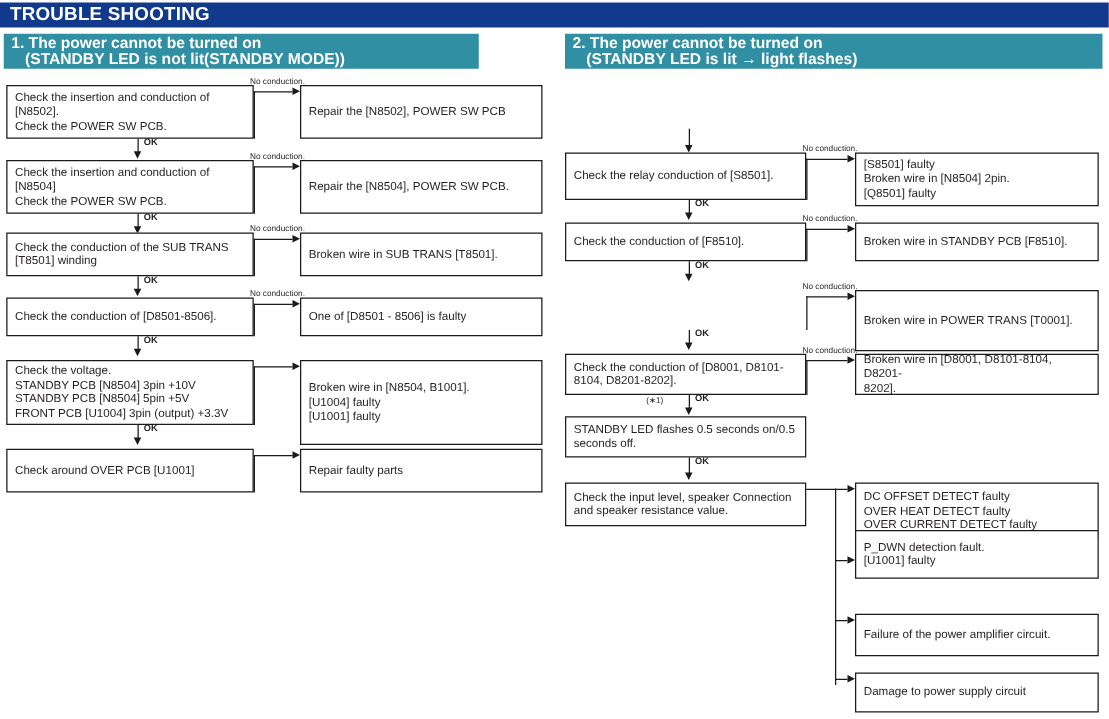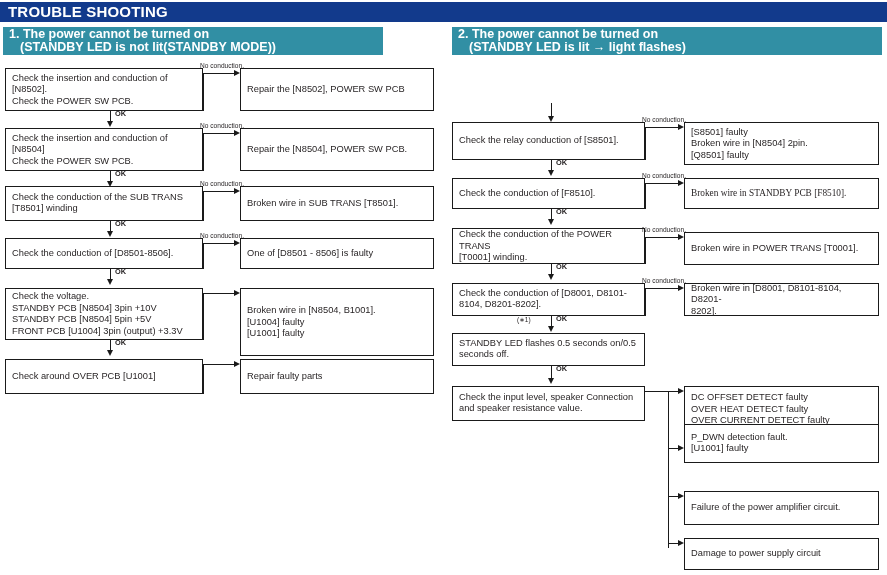--- a/index.html
+++ b/index.html
@@ -198,36 +198,32 @@
   <div class="hline" style="left:645px; top:127px; width:33px;"></div>
   <div class="arrow-r" style="left:678px; top:123.5px;"></div>
   <span class="lbl-nc" style="left:642px; top:116px;">No conduction.</span>
   <div class="vline" style="left:551px; top:160px; height:12px;"></div>
   <div class="arrow-d" style="left:547.5px; top:170px;"></div>
   <span class="lbl-ok" style="left:556px; top:158px;">OK</span>
 
   <div class="box" style="left:452px; top:178px; width:193px; height:31px;">
     <div class="inner">Check the conduction of [F8510].</div>
   </div>
-  <div class="box" style="left:684px; top:178px; width:195px; height:31px;font-family:Liberation Serif, serif;">
+  <div class="box" style="left:684px; top:178px; width:195px; height:31px;">
     <div class="inner">Broken wire in STANDBY PCB [F8510].</div>
   </div>
   <div class="vline" style="left:645px; top:183px; height:26px;"></div>
   <div class="hline" style="left:645px; top:183px; width:33px;"></div>
   <div class="arrow-r" style="left:678px; top:179.5px;"></div>
   <span class="lbl-nc" style="left:642px; top:172px;">No conduction.</span>
   <div class="vline" style="left:551px; top:209px; height:12px;"></div>
   <div class="arrow-d" style="left:547.5px; top:219px;"></div>
   <span class="lbl-ok" style="left:556px; top:207px;">OK</span>
 
-  <div class="box" style="left:452px; top:228px; width:193px; height:36px;">
-    <div class="inner">Check the conduction of the POWER TRANS
-[T0001] winding.</div>
-  </div>
-  <div class="box" style="left:684px; top:232px; width:195px; height:33px;">
+  <div class="box" style="left:684px; top:232px; width:195px; height:49px;">
     <div class="inner">Broken wire in POWER TRANS [T0001].</div>
   </div>
   <div class="vline" style="left:645px; top:237px; height:27px;"></div>
   <div class="hline" style="left:645px; top:237px; width:33px;"></div>
   <div class="arrow-r" style="left:678px; top:233.5px;"></div>
   <span class="lbl-nc" style="left:642px; top:226px;">No conduction.</span>
   <div class="vline" style="left:551px; top:264px; height:12px;"></div>
   <div class="arrow-d" style="left:547.5px; top:274px;"></div>
   <span class="lbl-ok" style="left:556px; top:262px;">OK</span>
 

